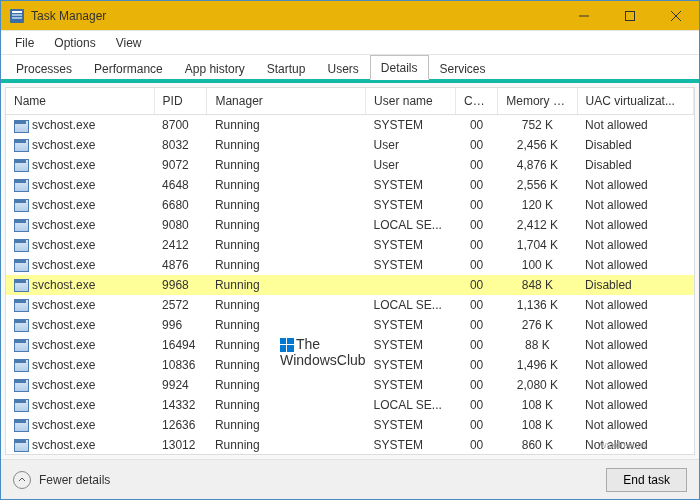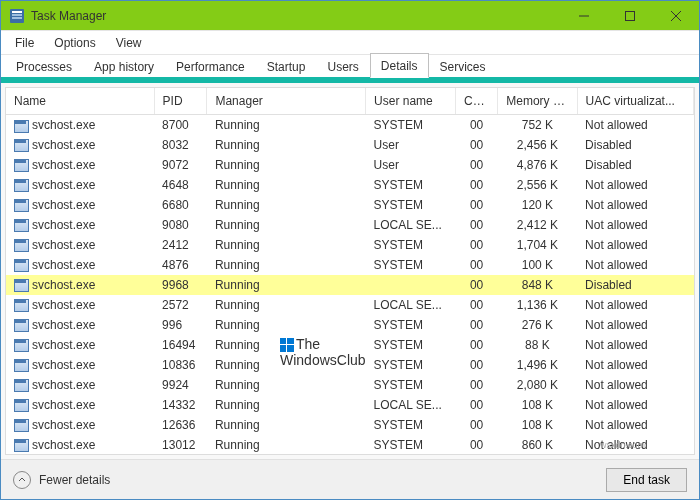--- a/index.html
+++ b/index.html
@@ -1,27 +1,27 @@
 <!DOCTYPE html>
 <html><head>
   <meta charset="utf-8">
   <style>
     * { margin: 0; padding: 0; box-sizing: border-box; font-family: 'Segoe UI', Tahoma, sans-serif; }
     body { background: #fff; width: 700px; height: 500px; overflow: hidden; font-size: 12px; }
     .window { width: 700px; height: 500px; border: 1px solid #4a8bc2; display: flex; flex-direction: column; background: #f8f8f8; }
-    .titlebar { height: 30px; background: #84cc16; display: flex; align-items: center; padding: 0 0 0 8px; border-bottom: 1px solid #e5e5e5; }
+    .titlebar { height: 30px; background: #eab308; display: flex; align-items: center; padding: 0 0 0 8px; border-bottom: 1px solid #e5e5e5; }
     .titlebar-icon { width: 16px; height: 16px; margin-right: 6px; }
     .titlebar-title { flex: 1; font-size: 12px; color: #333; }
     .titlebar-buttons { display: flex; }
     .tb-btn { width: 46px; height: 30px; display: flex; align-items: center; justify-content: center; color: #666; }
     .tb-btn.close { width: 46px; }
     .tb-btn svg { width: 10px; height: 10px; }
     .menubar { height: 24px; display: flex; align-items: center; padding: 0 4px; background: #fff; border-bottom: 1px solid #e5e5e5; }
     .menu-item { padding: 2px 10px; font-size: 12px; color: #333; }
-    .tabbar { height: 28px; display: flex; align-items: flex-end; padding: 0 4px; background: #fff; border-bottom: 6px solid #14b8a6; }
+    .tabbar { height: 28px; display: flex; align-items: flex-end; padding: 0 4px; background: #fff; border-bottom: 4px solid #14b8a6; }
     .tab { padding: 5px 10px 4px; font-size: 12px; color: #333; border: 1px solid transparent; border-bottom: none; margin-bottom: -1px; }
     .tab.active { border-color: #c0c0c0; background: #fff; border-bottom: 1px solid #fff; }
     .content { flex: 1; overflow: hidden; background: #fff; display: flex; flex-direction: column; margin: 4px; border: 1px solid #ddd; }
     .table-wrap { flex: 1; overflow-y: auto; }
     table { width: 100%; border-collapse: collapse; font-size: 12px; table-layout: fixed; }
     thead th { text-align: left; padding: 6px 8px; font-weight: normal; color: #333; border-bottom: 1px solid #e0e0e0; border-right: 1px solid #e8e8e8; background: #fff; position: sticky; top: 0; white-space: nowrap; overflow: hidden; text-overflow: ellipsis; }
     tbody td { padding: 2px 8px; color: #333; white-space: nowrap; overflow: hidden; text-overflow: ellipsis; height: 20px; }
     .col-name { width: 140px; }
     .col-pid { width: 50px; }
     .col-status { width: 150px; }
@@ -82,22 +82,22 @@
   </div>
 
   <div class="menubar">
     <div class="menu-item">File</div>
     <div class="menu-item">Options</div>
     <div class="menu-item">View</div>
   </div>
 
   <div class="tabbar">
     <div class="tab">Processes</div>
+    <div class="tab">Performance</div>
     <div class="tab">App history</div>
-    <div class="tab">Performance</div>
     <div class="tab">Startup</div>
     <div class="tab">Users</div>
     <div class="tab active">Details</div>
     <div class="tab">Services</div>
   </div>
 
   <div class="content">
     <div class="table-wrap">
       <table>
         <colgroup>

